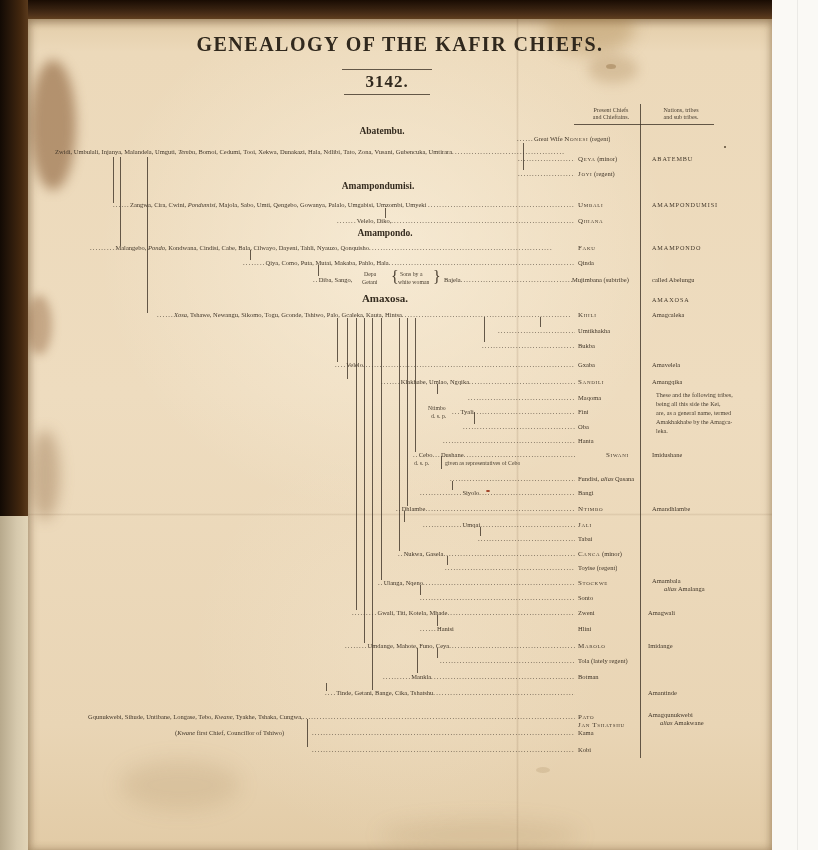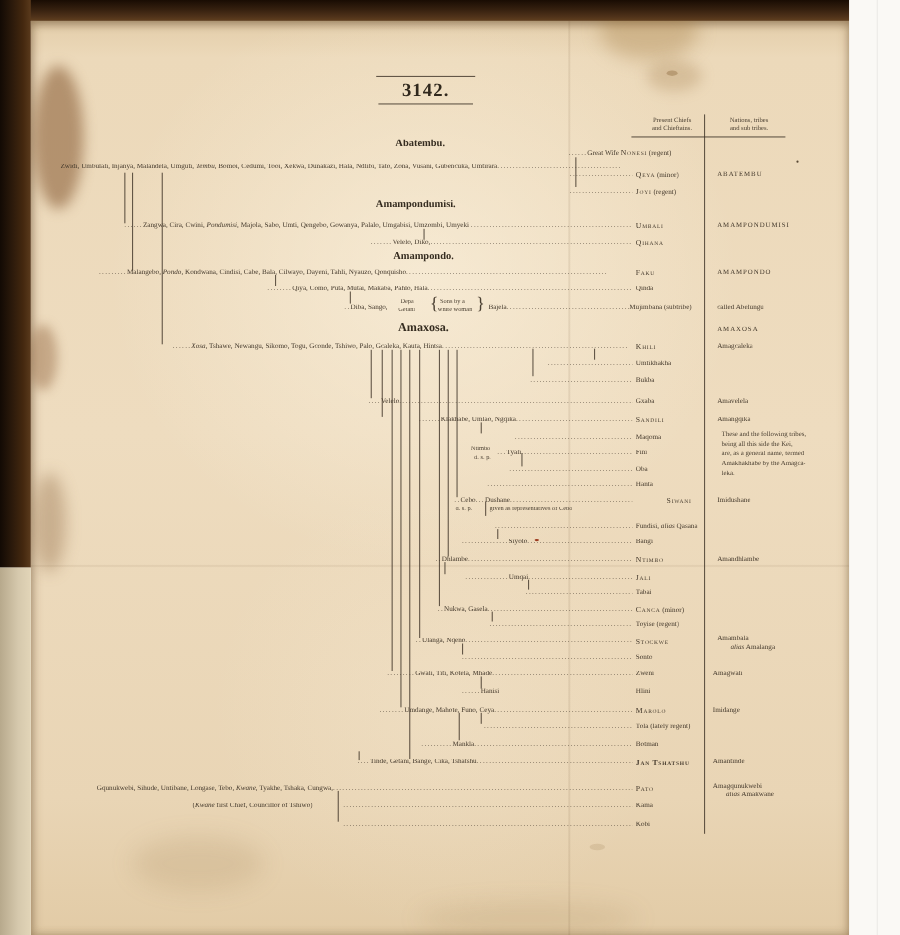--- a/index.html
+++ b/index.html
@@ -59,20 +59,21 @@
   <div class="stain" style="left:26px;top:295px;width:26px;height:60px;background:rgba(120,70,30,.35);filter:blur(5px);"></div>
   <div class="stain" style="left:30px;top:430px;width:30px;height:90px;background:rgba(120,75,35,.3);filter:blur(7px);"></div>
   <div class="stain" style="left:545px;top:0px;width:90px;height:55px;background:rgba(160,120,65,.33);filter:blur(8px);"></div>
   <div class="stain" style="left:588px;top:55px;width:50px;height:28px;background:rgba(150,110,60,.25);filter:blur(6px);"></div>
   <div class="stain" style="left:120px;top:760px;width:120px;height:50px;background:rgba(150,115,70,.15);filter:blur(10px);"></div>
   <div class="stain" style="left:380px;top:820px;width:200px;height:30px;background:rgba(140,105,60,.12);filter:blur(10px);"></div>
 
   <div class="crease-v"></div>
   <div class="crease-h"></div>
 
+  <div class="title">GENEALOGY OF THE KAFIR CHIEFS.</div>
   <div class="date">3142.</div>
   <div class="colh ch1a">Present Chiefs</div>
   <div class="colh ch1b">and Chieftains.</div>
   <div class="colh ch2a">Nations, tribes</div>
   <div class="colh ch2b">and sub tribes.</div>
 
   <div id="lines">
       <div class="gline" style="left: 342px; top: 69px; width: 90px; height: 1px;"></div>
       <div class="gline" style="left: 344px; top: 94px; width: 86px; height: 1px;"></div>
       <div class="gline" style="left: 574px; top: 124px; width: 140px; height: 1px;"></div>
@@ -202,21 +203,21 @@
       <div class="row k-t" style="left: 420px; top: 626px;"><span class="seg-d">......</span><span>Hanisi</span></div>
       <div class="row k-t" style="left: 578px; top: 626px;"><span>Hlini</span></div>
       <div class="row k-t" style="left: 345px; top: 643px; max-width: 230px;"><span class="seg-d">........</span><span>Umdange, Mahote, Funo,  Ceya</span><span class="seg-d">............................................................</span></div>
       <div class="row k-t" style="left: 578px; top: 643px; text-align: center;"><span class="seg-c">Marolo</span></div>
       <div class="row k-t" style="left: 648px; top: 643px;"><span>Imidange</span></div>
       <div class="row k-t" style="left: 440px; top: 658px; max-width: 135px;"><span class="seg-d">..............................................................</span></div>
       <div class="row k-t" style="left: 578px; top: 658px;"><span>Tola (lately regent)</span></div>
       <div class="row k-t" style="left: 383px; top: 674px; max-width: 192px;"><span class="seg-d">..........</span><span>Mankla</span><span class="seg-d">....................................................................</span></div>
       <div class="row k-t" style="left: 578px; top: 674px;"><span>Botman</span></div>
       <div class="row k-t" style="left: 325px; top: 690px; max-width: 250px;"><span class="seg-d">....</span><span>Tinde, Getani, Bange, Cika, Tshatshu</span><span class="seg-d">..............................................................</span></div>
-      <div class="row k-t" style="left: 578px; top: 690px; font-weight: bold;"><span class="seg-c">Jan Tshatshu</span></div>
+      <div class="row k-t" style="left: 578px; top: 722px;"><span class="seg-c">Jan Tshatshu</span></div>
       <div class="row k-t" style="left: 648px; top: 690px;"><span>Amantinde</span></div>
       <div class="row k-t" style="left: 88px; top: 714px; max-width: 487px;"><span>Gqunukwebi, Sihude, Untibane, Longase, Tebo, </span><span class="seg-i">Kwane</span><span>, Tyakhe, Tshaka, Cungwa,</span><span class="seg-d">...................................................................................................................</span></div>
       <div class="row k-t" style="left: 578px; top: 714px;"><span class="seg-c">Pato</span></div>
       <div class="row k-t" style="left: 648px; top: 712px;"><span>Amagqunukwebi</span></div>
       <div class="row k-t" style="left: 660px; top: 720px;"><span class="seg-i">alias</span><span> Amakwane</span></div>
       <div class="row k-t" style="left: 175px; top: 730px;"><span>(</span><span class="seg-i">Kwane</span><span> first Chief, Councillor of Tshiwo)</span></div>
       <div class="row k-t" style="left: 312px; top: 730px; max-width: 263px;"><span class="seg-d">...................................................................................................................</span></div>
       <div class="row k-t" style="left: 578px; top: 730px;"><span>Kama</span></div>
       <div class="row k-t" style="left: 312px; top: 747px; max-width: 263px;"><span class="seg-d">...................................................................................................................</span></div>
       <div class="row k-t" style="left: 578px; top: 747px;"><span>Kobi</span></div>

